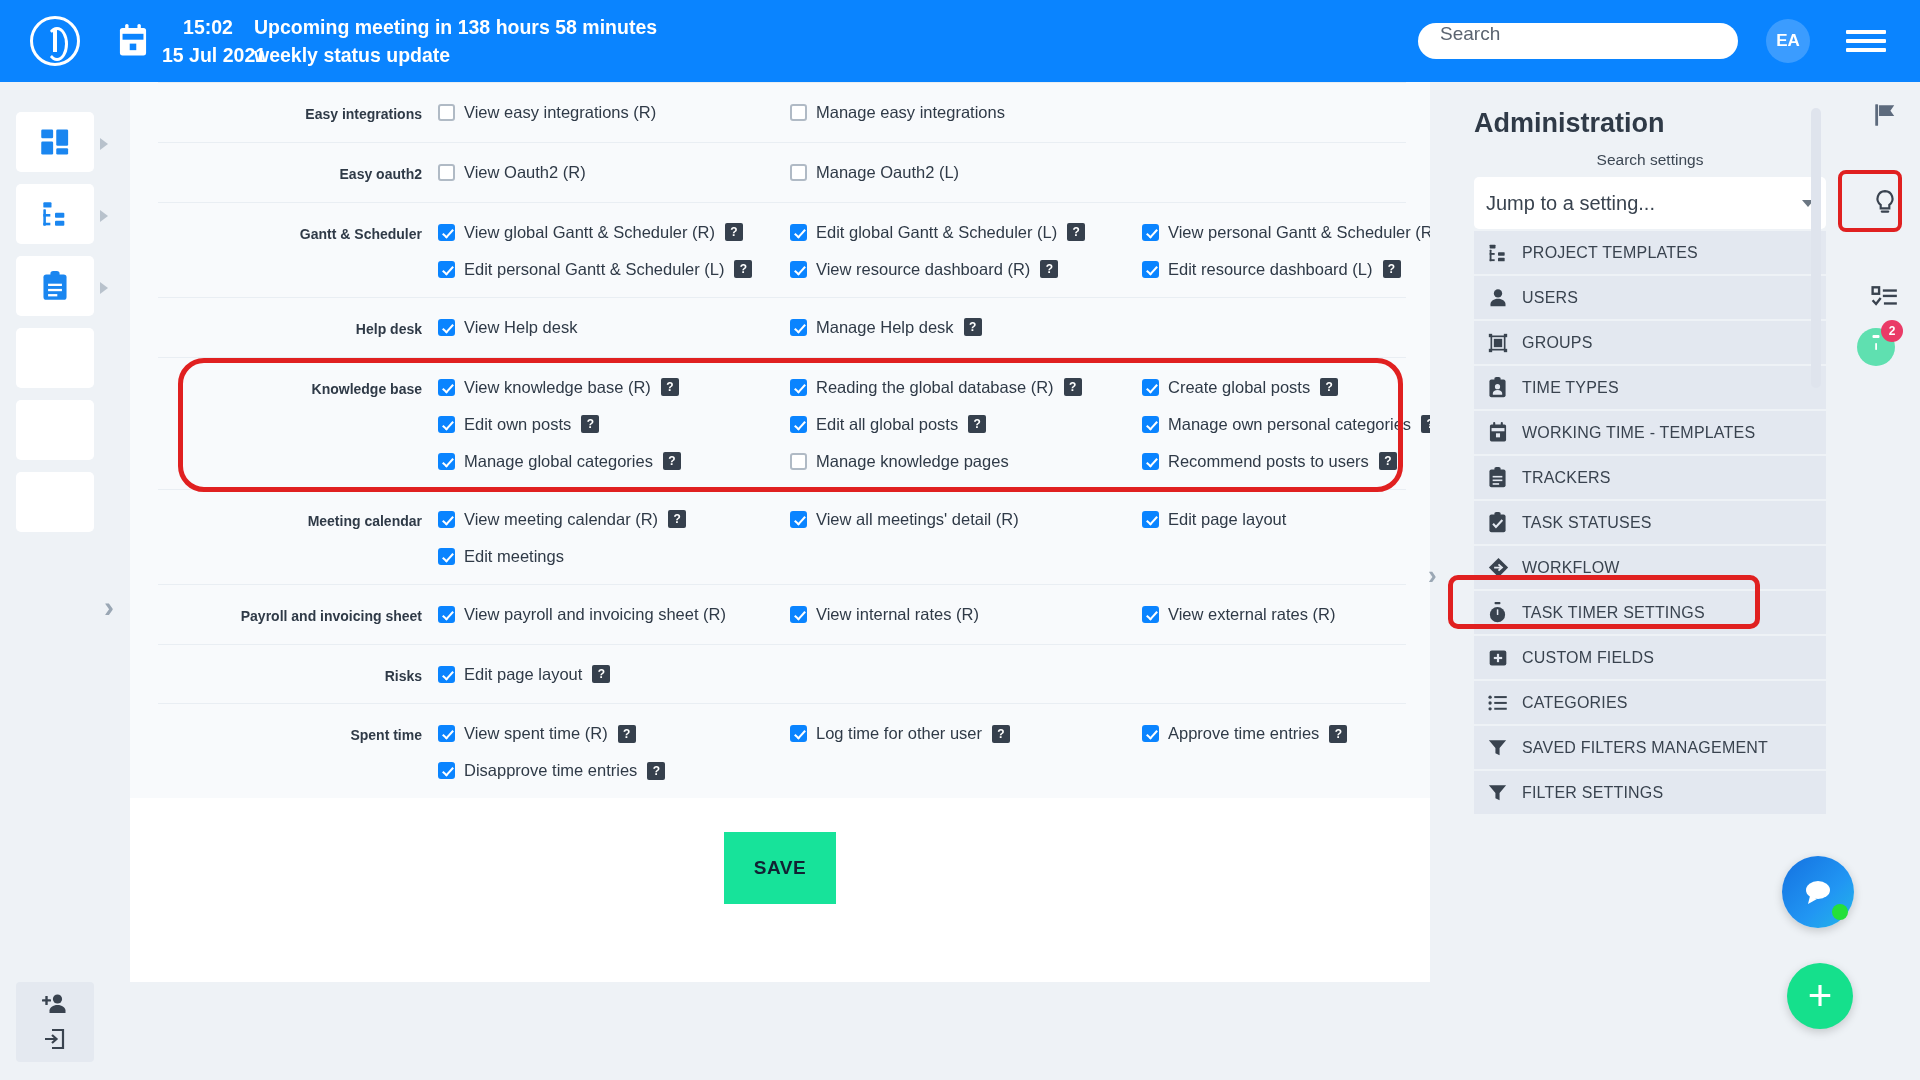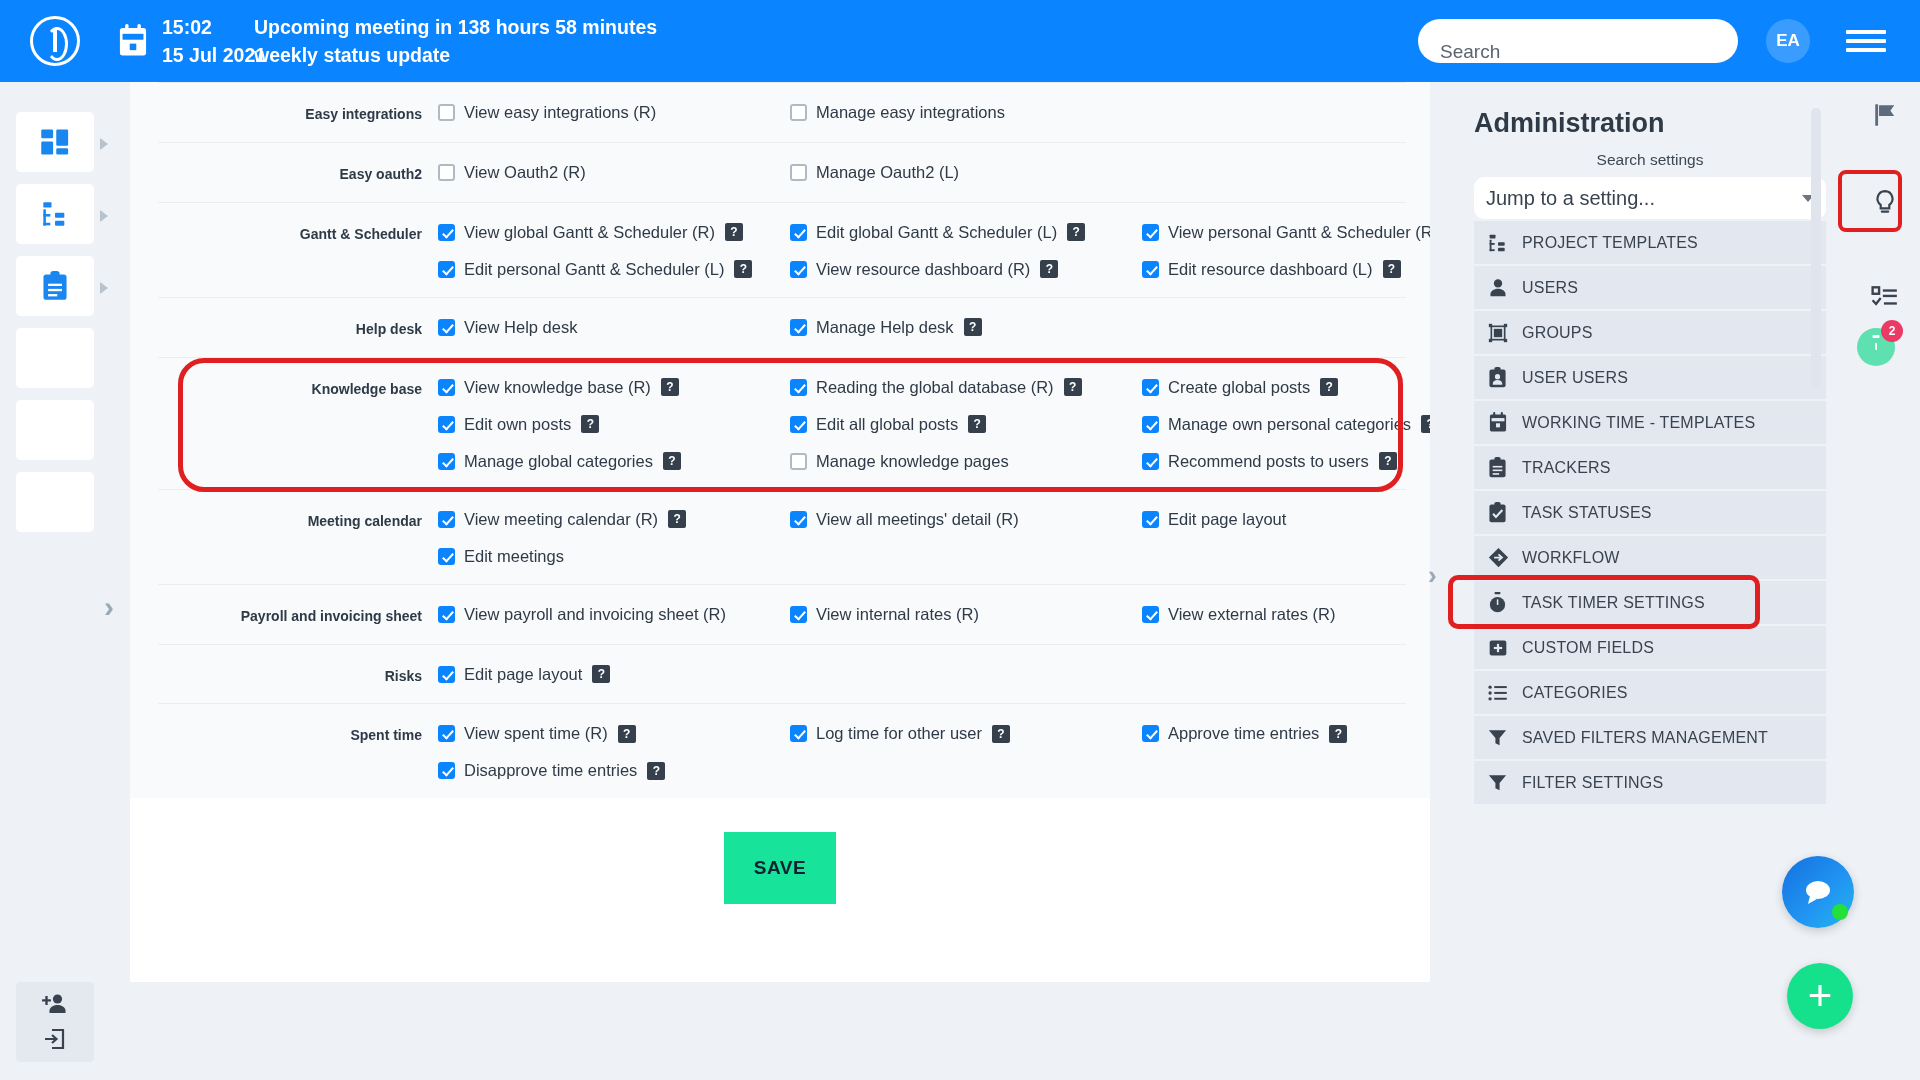--- a/index.html
+++ b/index.html
@@ -28,27 +28,27 @@
     content:""; position:absolute;
     width:16px; height:28px; border-radius:50%;
     border:3.5px solid #fff; border-left-color:transparent;
     left:13px; top:8px;
   }
   .logo-circle::after{
     content:""; position:absolute; width:3.5px; height:22px;
     background:#fff; left:20px; top:11px;
   }
   .cal-icon { width:46px; display:flex; align-items:center; justify-content:center; }
-  .meeting-text { color:#fff; line-height:1.45; padding-left:6px; }
+  .meeting-text { color:#fff; line-height:1.45; padding-left:6px;text-align:center; }
   .meeting-line { display:flex; font-size:19.5px; font-weight:600; white-space:nowrap; }
   .mt-time { width:92px; }
   .topbar-spacer { flex: 1 1 auto; }
   .search-box {
-    width: 320px; height: 44px; border-radius: 22px;
-    background: #fff; display:flex; align-items:flex-end;
+    width: 320px; height: 36px; border-radius: 22px;
+    background: #fff; display:flex; align-items:flex-start;
     padding: 0 22px; margin-right: 28px;
   }
   .search-box span { color:#5b6470; font-size:19px; }
   .avatar {
     width:44px; height:44px; border-radius:50%;
     background: rgba(255,255,255,0.20);
     color:#fff; font-size:17px; font-weight:600;
     display:flex; align-items:center; justify-content:center;
     margin-right: 36px;
   }
@@ -144,21 +144,21 @@
 
   
   .admin-panel {
     position:absolute; top:82px; left:1450px;
     width:400px; height:998px; background:#eef2f6;
     padding: 26px 24px 0 24px;
   }
   .admin-title { font-size:27px; color:#2f3a47; font-weight:700; margin-bottom:12px; }
   .search-settings-label { text-align:center; font-size:15.5px; color:#3c4753; margin-bottom:8px; }
   .jump-select {
-    height:42px; background:#fff; border-radius:10px;
+    height:52px; background:#fff; border-radius:5px;
     display:flex; align-items:center; padding:0 12px;
     font-size:20px; color:#39434f;
   }
   .jump-select .caret {
     margin-left:auto; width:0;height:0;
     border-left:6px solid transparent;border-right:6px solid transparent;
     border-top:7px solid #6b7682;
   }
   .admin-item {
     height:43px; margin-top:2px; background:#e3e8f0;
@@ -618,21 +618,21 @@
       </div>
       <div class="admin-item">
         <span class="ai-icon">
           <svg width="19" height="21" viewBox="0 0 22 26" fill="#39434f">
             <rect x="1" y="3" width="20" height="22" rx="2.5"></rect>
             <rect x="7" y="0" width="8" height="5" rx="2.5"></rect>
             <circle cx="11" cy="12" r="3.2" fill="#e3e8f0"></circle>
             <path d="M11 16.2c-3.3 0-5.8 1.8-5.8 3.8V22h11.6v-2c0-2-2.5-3.8-5.8-3.8z" fill="#e3e8f0"></path>
           </svg>
         </span>
-        <span class="ai-label">USER USERS</span>
+        <span class="ai-label">TIME TYPES</span>
       </div>
       <div class="admin-item">
         <span class="ai-icon">
           <svg width="20" height="21" viewBox="0 0 24 26" fill="#39434f">
             <rect x="2" y="3" width="20" height="21" rx="2"></rect>
             <rect x="6" y="0" width="2.6" height="6" rx="1.2"></rect>
             <rect x="15.4" y="0" width="2.6" height="6" rx="1.2"></rect>
             <rect x="9.5" y="14" width="5" height="5" fill="#e3e8f0"></rect>
             <rect x="4" y="7.5" width="16" height="4" fill="#e3e8f0"></rect>
           </svg>

